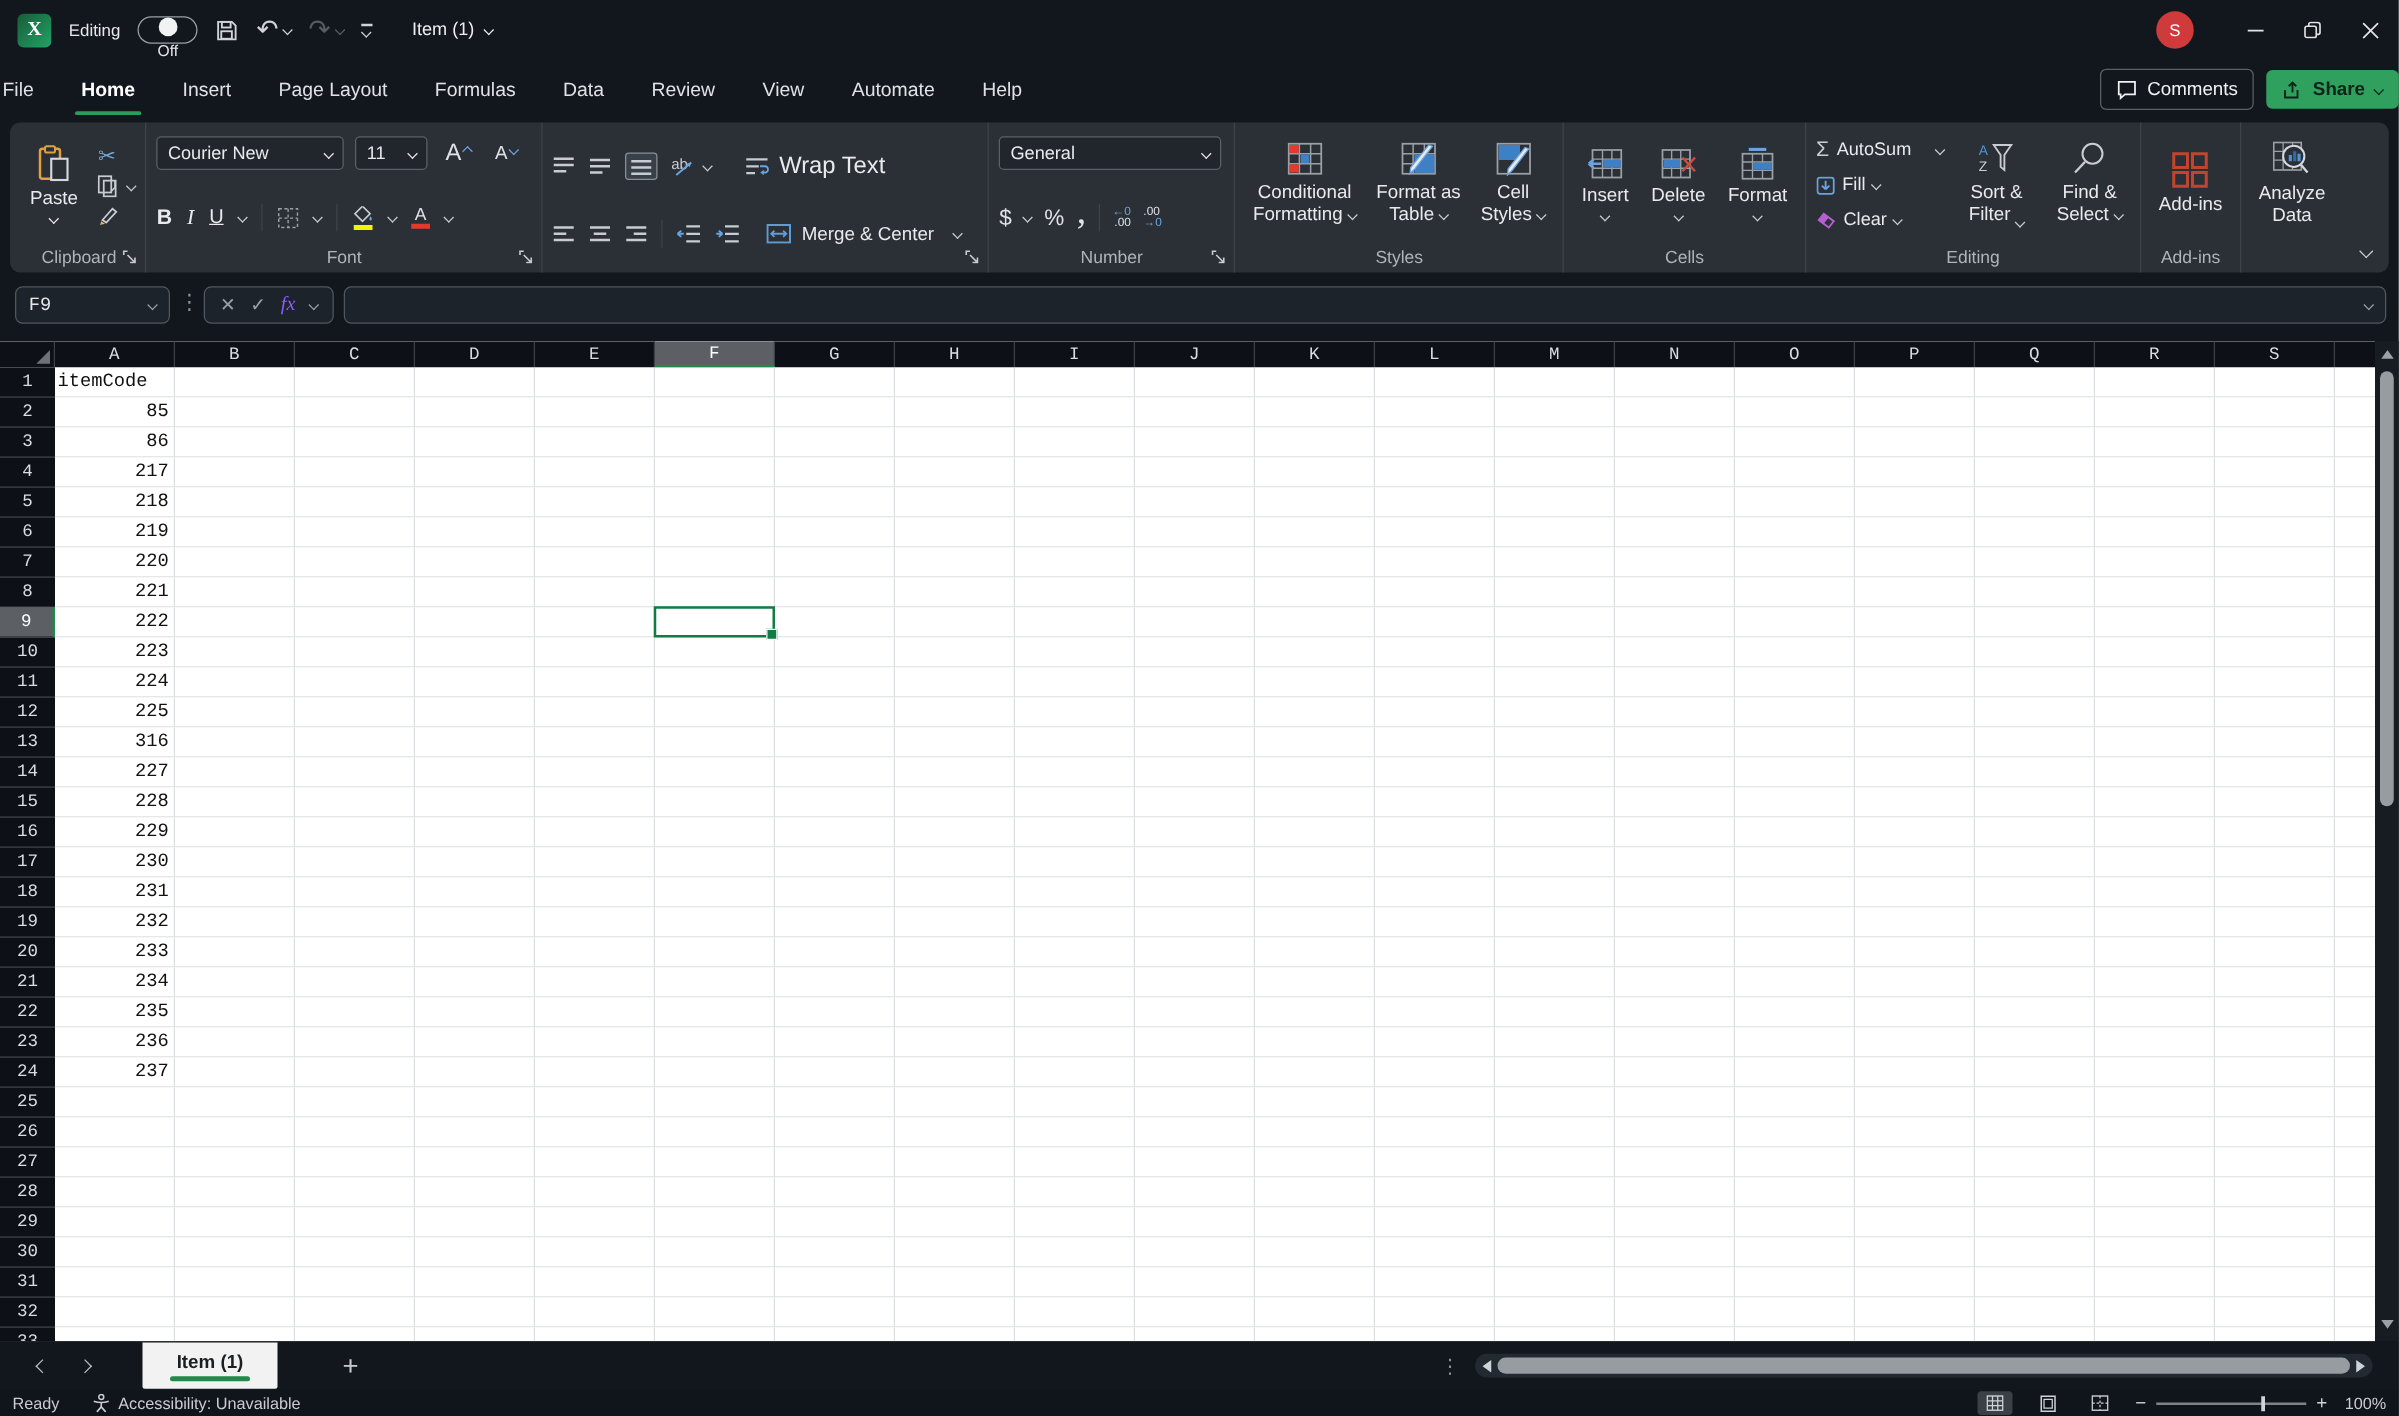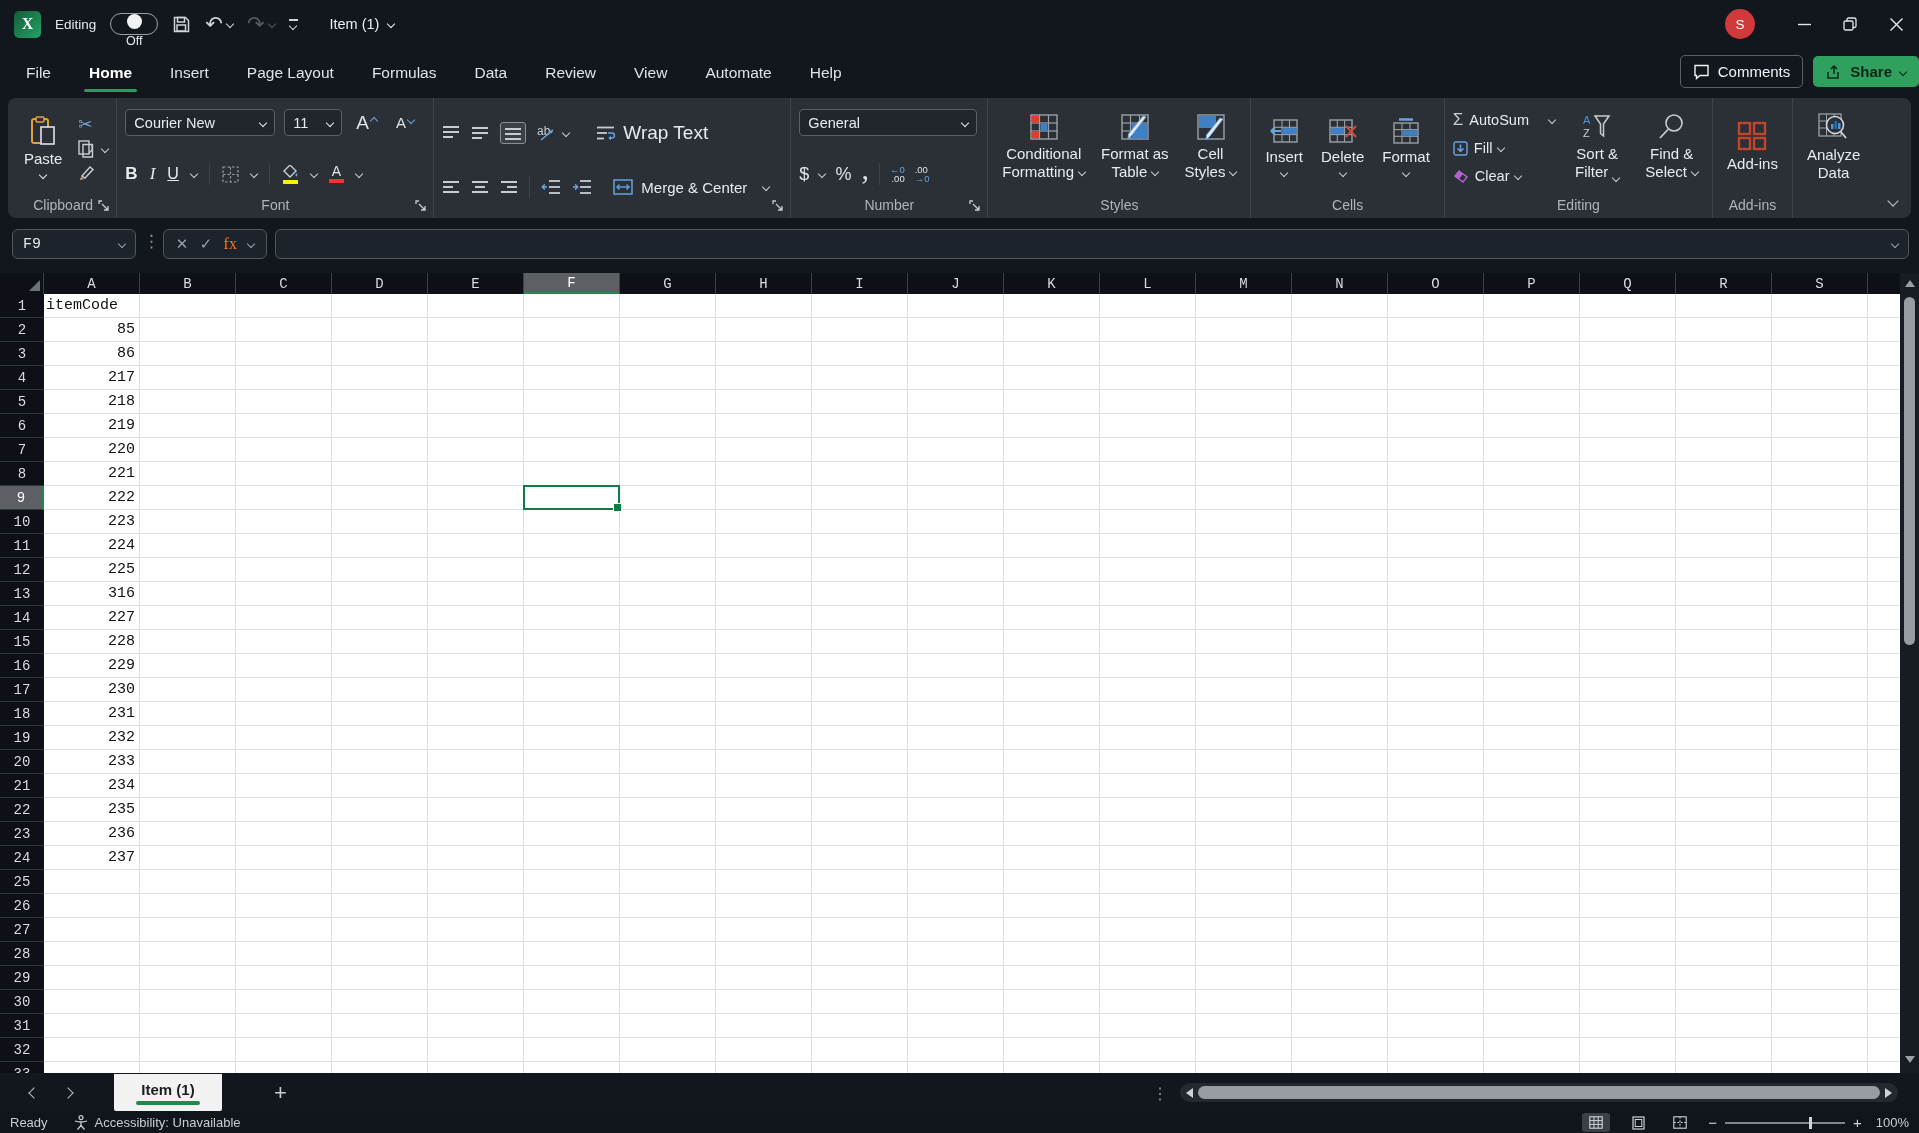--- a/index.html
+++ b/index.html
@@ -25,21 +25,21 @@
   .qat{display:flex;flex-direction:column;align-items:center;gap:2px;color:#d0d4d9;}
   .qat .bar{width:9px;height:1.6px;background:currentColor;}
   .doc-title{display:flex;align-items:center;gap:9px;font-size:14.5px;color:#eceef0;margin-left:18px;}
   .searchbox{position:absolute;left:753px;top:9px;width:460px;height:31px;background:#272d34;border:1px solid #41474e;border-radius:6px;display:flex;align-items:center;gap:9px;padding-left:76px;box-sizing:border-box;color:#c3c8cd;font-size:14.5px;}
   .tb-right{position:absolute;right:0;top:0;height:48px;display:flex;align-items:center;}
   .avatar{width:30px;height:30px;border-radius:50%;background:#d13a3a;color:#fff;display:flex;align-items:center;justify-content:center;font-size:13.5px;margin-right:26px;}
   .winbtn{width:46px;height:48px;display:flex;align-items:center;justify-content:center;color:#e2e5e8;}
 
   
   #menubar{position:absolute;left:0;top:48px;width:1919px;height:50px;display:flex;align-items:center;}
-  #menu-items{display:flex;align-items:center;gap:34px;padding-left:24px;}
+  #menu-items{display:flex;align-items:center;gap:34px;}
   .menu-item{font-size:15.5px;color:#dfe2e6;position:relative;padding:8px 2px;}
   .menu-item.active{color:#fff;font-weight:bold;}
   .menu-item.active::after{content:"";position:absolute;left:-3px;right:-3px;bottom:-2px;height:3.5px;border-radius:2px;background:#2a9c5c;}
   .mb-right{position:absolute;right:0;top:7px;display:flex;gap:10px;align-items:center;}
   .comments-btn{height:31px;border:1px solid #5a6067;border-radius:5px;display:flex;align-items:center;gap:8px;padding:0 12px;font-size:15px;color:#f0f2f4;}
   .share-btn{height:31px;background:#2fa05e;border-radius:5px;display:flex;align-items:center;gap:8px;padding:0 13px;font-size:15px;color:#0d2417;font-weight:bold;}
 
   
   #ribbon{position:absolute;left:8px;top:98px;width:1903px;height:120px;background:#2b3037;border-radius:8px;display:flex;align-items:stretch;padding:0 2px;box-sizing:border-box;}
   .rgroup{display:flex;flex-direction:column;border-right:1px solid #3d434a;padding:4px 8px 0 8px;position:relative;}
@@ -59,21 +59,21 @@
   .alnico line{stroke:#c8ccd1;stroke-width:2;}
   .selbox{border:1px solid #8a9097;border-radius:3px;background:#3a4047;padding:2px 3px;}
   .editrow{display:flex;align-items:center;gap:6px;font-size:14.5px;color:#e8eaec;height:24px;}
   .collapse-chev{position:absolute;right:14px;bottom:10px;color:#c8ccd1;}
 
   
   #formulabar{position:absolute;left:0;top:218px;width:1919px;height:55px;}
   .namebox{position:absolute;left:12px;top:11px;width:124px;height:30px;background:#1d232a;border:1px solid #51575e;border-radius:6px;display:flex;align-items:center;justify-content:space-between;padding:0 10px;box-sizing:border-box;font-family:"Liberation Mono",monospace;font-size:15px;color:#e4e7ea;}
   .fb-dots{position:absolute;left:143px;top:13px;color:#8a9097;font-size:17px;letter-spacing:0;}
   .fxbox{position:absolute;left:163px;top:11px;width:104px;height:30px;background:#1d232a;border:1px solid #51575e;border-radius:6px;display:flex;align-items:center;justify-content:space-around;padding:0 6px;box-sizing:border-box;color:#9aa0a7;}
-  .fx{font-family:"Liberation Serif",serif;font-size:16px;color:#f97316;}
+  .fx{font-family:"Liberation Serif",serif;font-style:italic;font-size:16px;color:#8b5cf6;}
   .formula-input{position:absolute;left:275px;top:11px;width:1634px;height:30px;background:#1d232a;border:1px solid #51575e;border-radius:6px;display:flex;align-items:center;justify-content:flex-end;padding:0 10px;box-sizing:border-box;color:#e4e7ea;font-family:"Liberation Mono",monospace;font-size:14px;}
 
   
   #grid{position:absolute;left:0;top:273px;width:1900px;height:800px;background:#fff;overflow:hidden;}
   .ghead{display:flex;height:21px;}
   .corner{width:44px;height:21px;background:#0d1117;position:relative;flex:none;border-right:1px solid #3b4147;box-sizing:border-box;}
   .corner::after{content:"";position:absolute;right:3px;bottom:3px;border-left:11px solid transparent;border-bottom:11px solid #6d7278;}
   .chcell{width:96px;flex:none;background:#0d1117;color:#d9dce0;font-family:"Liberation Mono",monospace;font-size:14px;display:flex;align-items:center;justify-content:center;border-right:1px solid #3b4147;box-sizing:border-box;}
   .chcell.sel{background:#5c6065;color:#fff;border-bottom:2.5px solid #1f8a4c;}
   .chfill{flex:1;background:#0d1117;}

